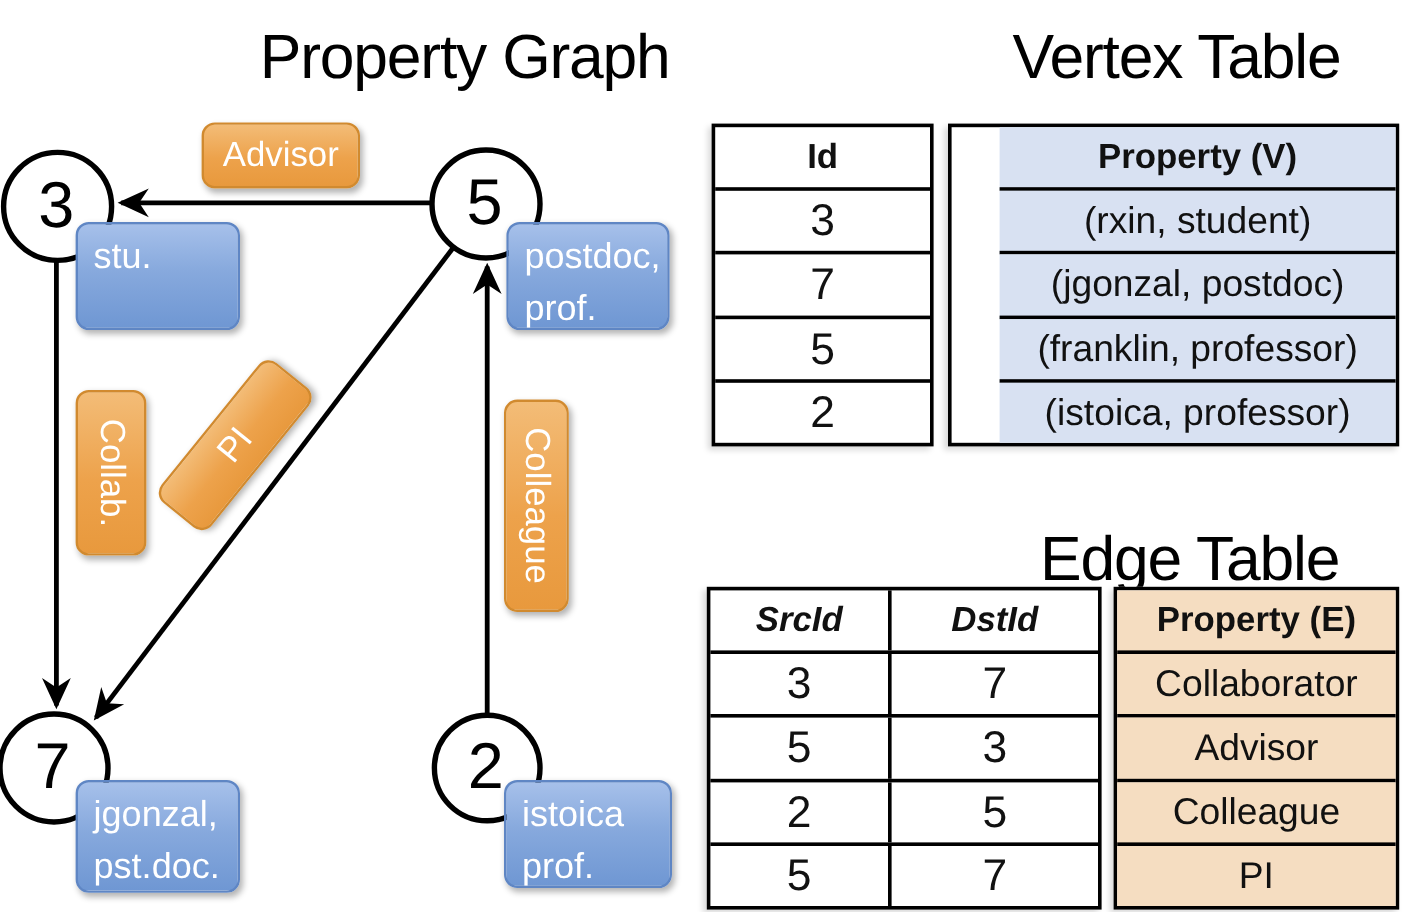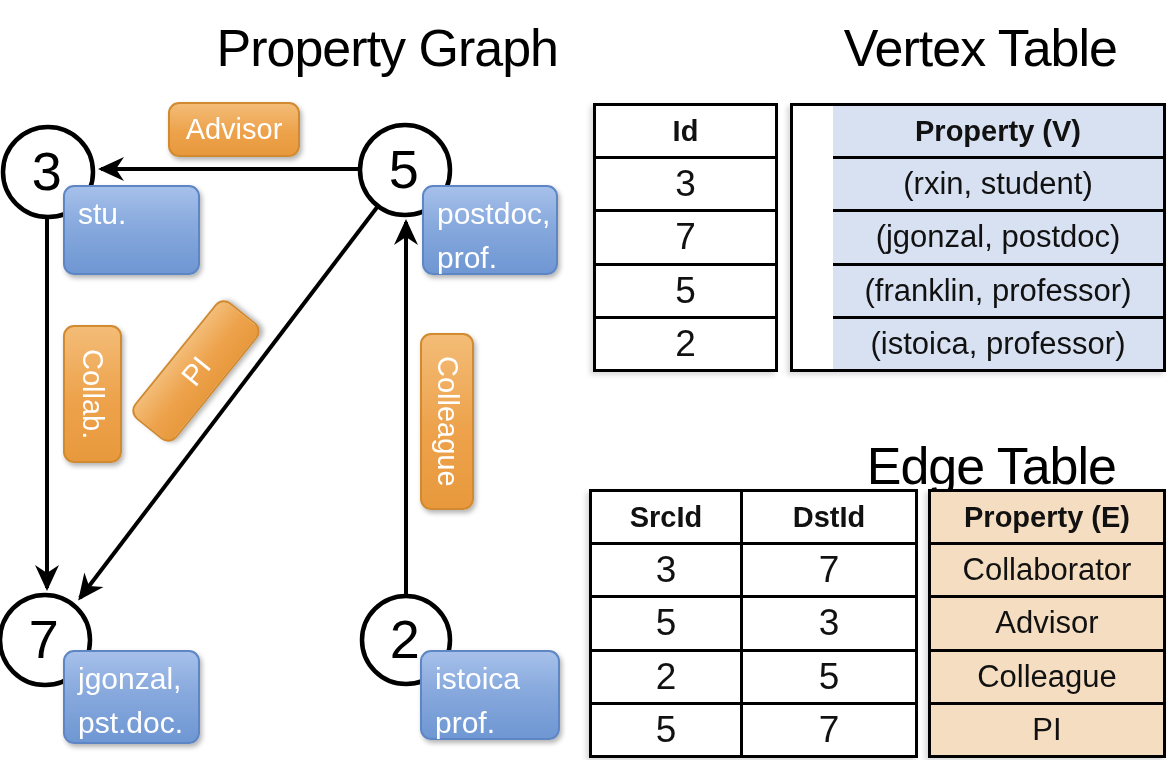--- a/index.html
+++ b/index.html
@@ -39,21 +39,21 @@
   .t-part .td:last-child{border-bottom:none;}
   .t-part .num{font-size:37px;font-weight:300;}
 
   .grid2{position:absolute;box-sizing:border-box;border:3px solid #000;background:#fff;
     display:flex;flex-direction:column;box-shadow:-3px 3px 5px rgba(0,0,0,0.15);}
   .grid2 .row{flex:1;display:flex;border-bottom:3px solid #000;}
   .grid2 .row.hdr{flex:none;height:50px;}
   .grid2 .row:last-child{border-bottom:none;}
   .grid2 .c1{width:148px;border-right:3px solid #000;display:flex;align-items:center;justify-content:center;}
   .grid2 .c2{flex:1;display:flex;align-items:center;justify-content:center;}
-  .grid2 .hdr .c1,.grid2 .hdr .c2{font-weight:bold;font-size:29px;}
+  .grid2 .hdr .c1,.grid2 .hdr .c2{font-weight:bold;font-size:29px;font-style:italic;}
   .grid2 .num{font-size:37px;font-weight:300;}
 
   .fill-blue .th,.fill-blue .td{background:#d8e1f2;margin-left:40px;}
   .fill-peach .th,.fill-peach .td{background:#f5ddc1;}
 </style>
 </head>
 <body>
 
 <div id="canvas">
 

